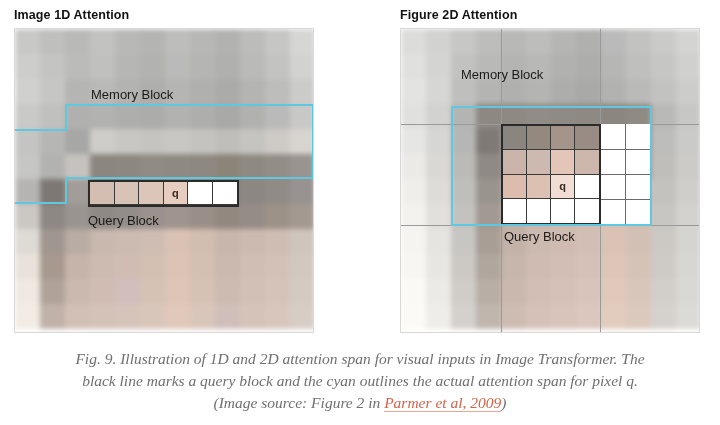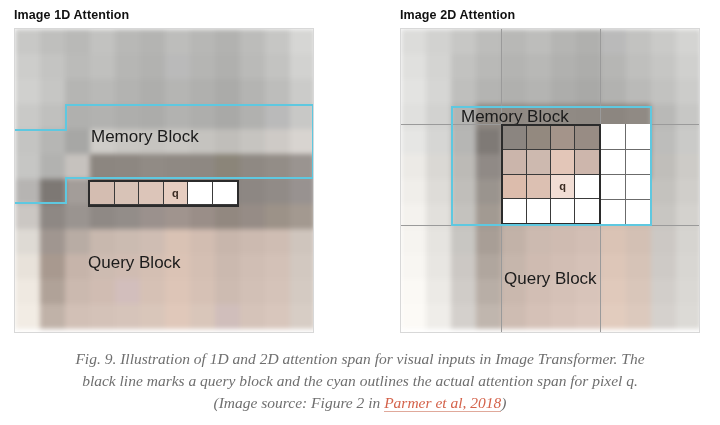--- a/index.html
+++ b/index.html
@@ -95,24 +95,23 @@
     position: absolute;
     background: #6b6b6b;
   }
   .thingrid.v { width: 1px; }
   .thingrid.h { height: 1px; }
 
   
   .inline-label {
     position: absolute;
     font-family: "Liberation Sans", sans-serif;
-    font-size: 17px;
+    font-size: 13px;
     color: #1b1b1b;
     white-space: nowrap;
-    margin-top: 40px;
   }
 
   
   #caption {
     position: absolute;
     left: 60px;
     top: 348px;
     width: 600px;
     text-align: center;
     font-family: "Liberation Serif", serif;
@@ -126,21 +125,21 @@
     font-style: italic;
     text-decoration: none;
     border-bottom: 1px solid #e0a99b;
   }
 </style>
 </head>
 <body>
 
 <div class="panel-title" id="title-1d">Image 1D Attention</div>
 
-<div class="panel-title" id="title-2d">Image 2D Attention</div>
+<div class="panel-title" id="title-2d">Figure 2D Attention</div>
 
 <div class="panel" id="panel-1d">
   <div class="mosaic" id="mosaic-1d" style="filter: blur(2.5px);">
       <div class="px" style="left: 0px; top: 0px; width: 25px; height: 25px; background: rgb(200, 200, 198);"></div>
       <div class="px" style="left: 25px; top: 0px; width: 25px; height: 25px; background: rgb(191, 191, 189);"></div>
       <div class="px" style="left: 50px; top: 0px; width: 25px; height: 25px; background: rgb(185, 185, 183);"></div>
       <div class="px" style="left: 75px; top: 0px; width: 25px; height: 25px; background: rgb(194, 194, 192);"></div>
       <div class="px" style="left: 100px; top: 0px; width: 25px; height: 25px; background: rgb(184, 184, 182);"></div>
       <div class="px" style="left: 125px; top: 0px; width: 25px; height: 25px; background: rgb(180, 180, 178);"></div>
       <div class="px" style="left: 150px; top: 0px; width: 25px; height: 25px; background: rgb(189, 189, 187);"></div>
@@ -523,14 +522,14 @@
     <div class="thingrid h" style="left:200px; top:170px; width:49px;"></div>
   </div>
 
   <div class="cyan-edge v" style="left:249px; top:77px; height:120px;"></div>
   <div class="cyan-edge h" style="left:50px; top:195px; width:201px;"></div>
 
   <div class="inline-label" id="label-query-2d" style="left:103px; top:200px;">Query Block</div>
 </div>
 
 <div id="caption">
-  <span>Fig. 9. Illustration of 1D and 2D attention span for visual inputs in Image Transformer. The black line marks a query block and the cyan outlines the actual attention span for pixel q. (Image source: Figure 2 in </span><a href="#" class="src-link">Parmer et al, 2018</a><span>)</span>
+  <span>Fig. 9. Illustration of 1D and 2D attention span for visual inputs in Image Transformer. The black line marks a query block and the cyan outlines the actual attention span for pixel q. (Image source: Figure 2 in </span><a href="#" class="src-link">Parmer et al, 2009</a><span>)</span>
 </div>
 
 </body></html>

